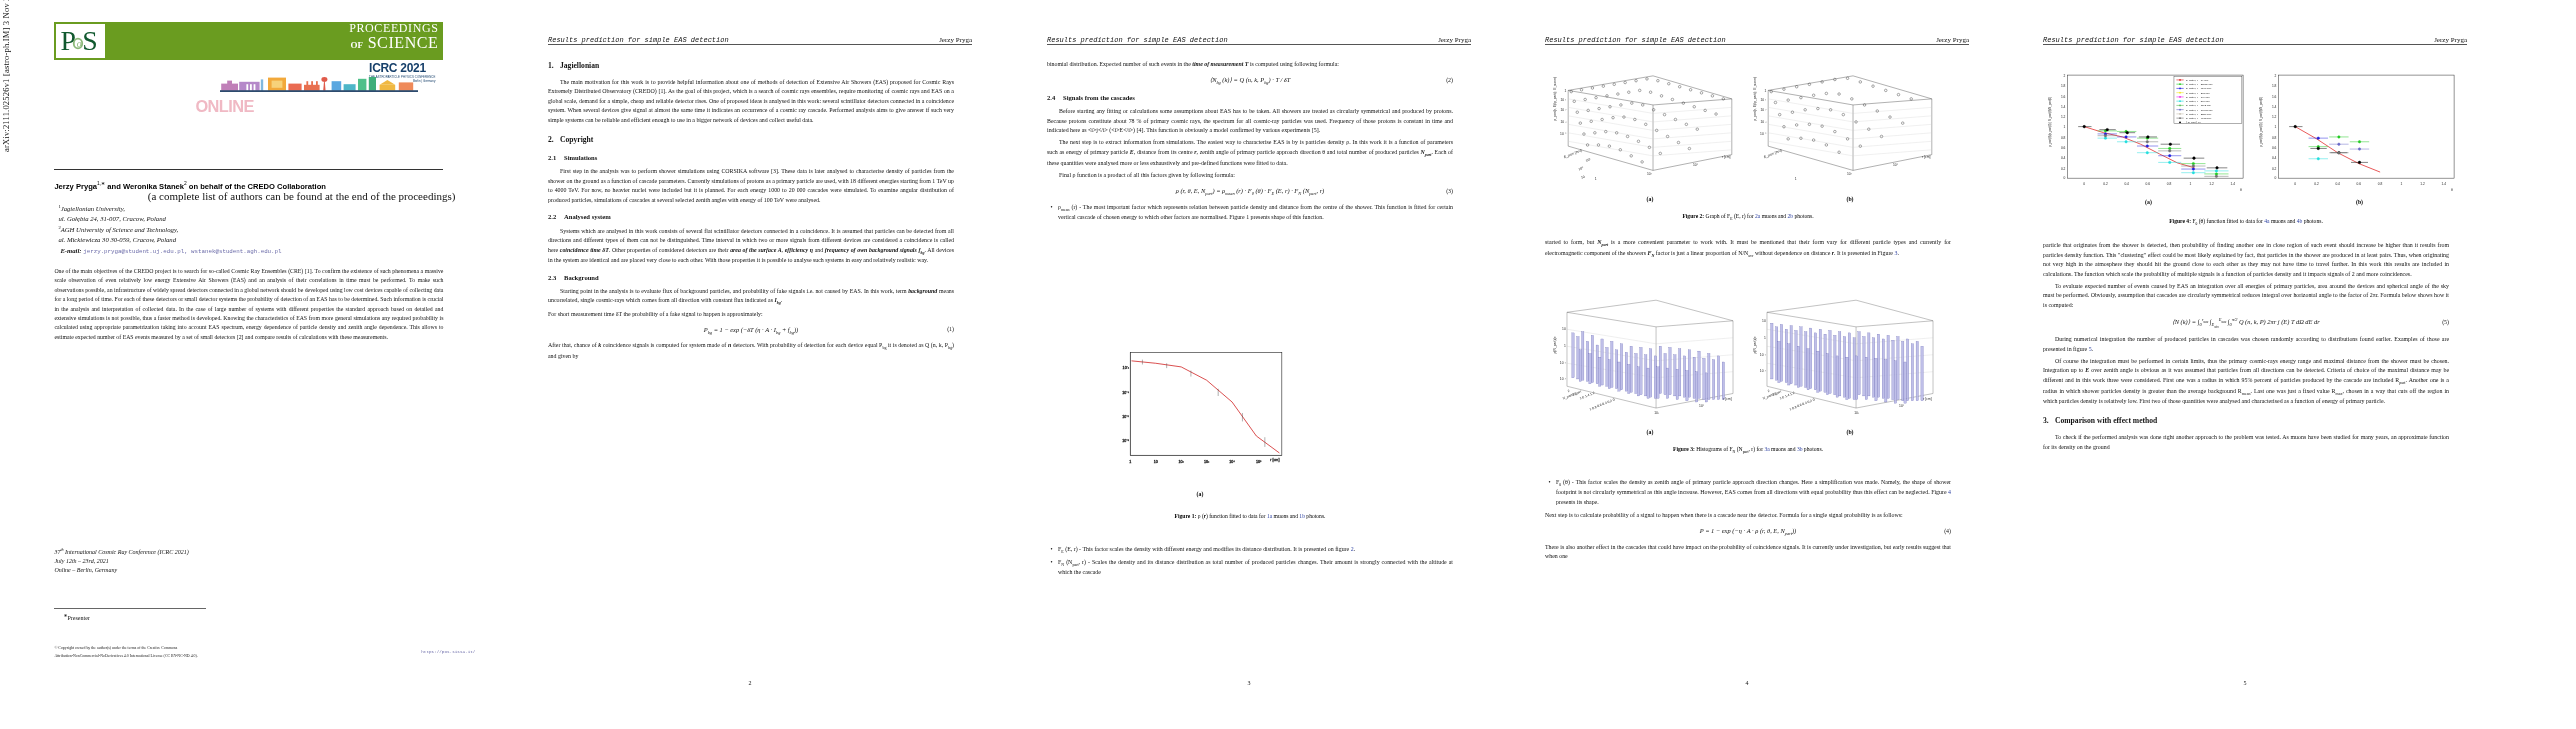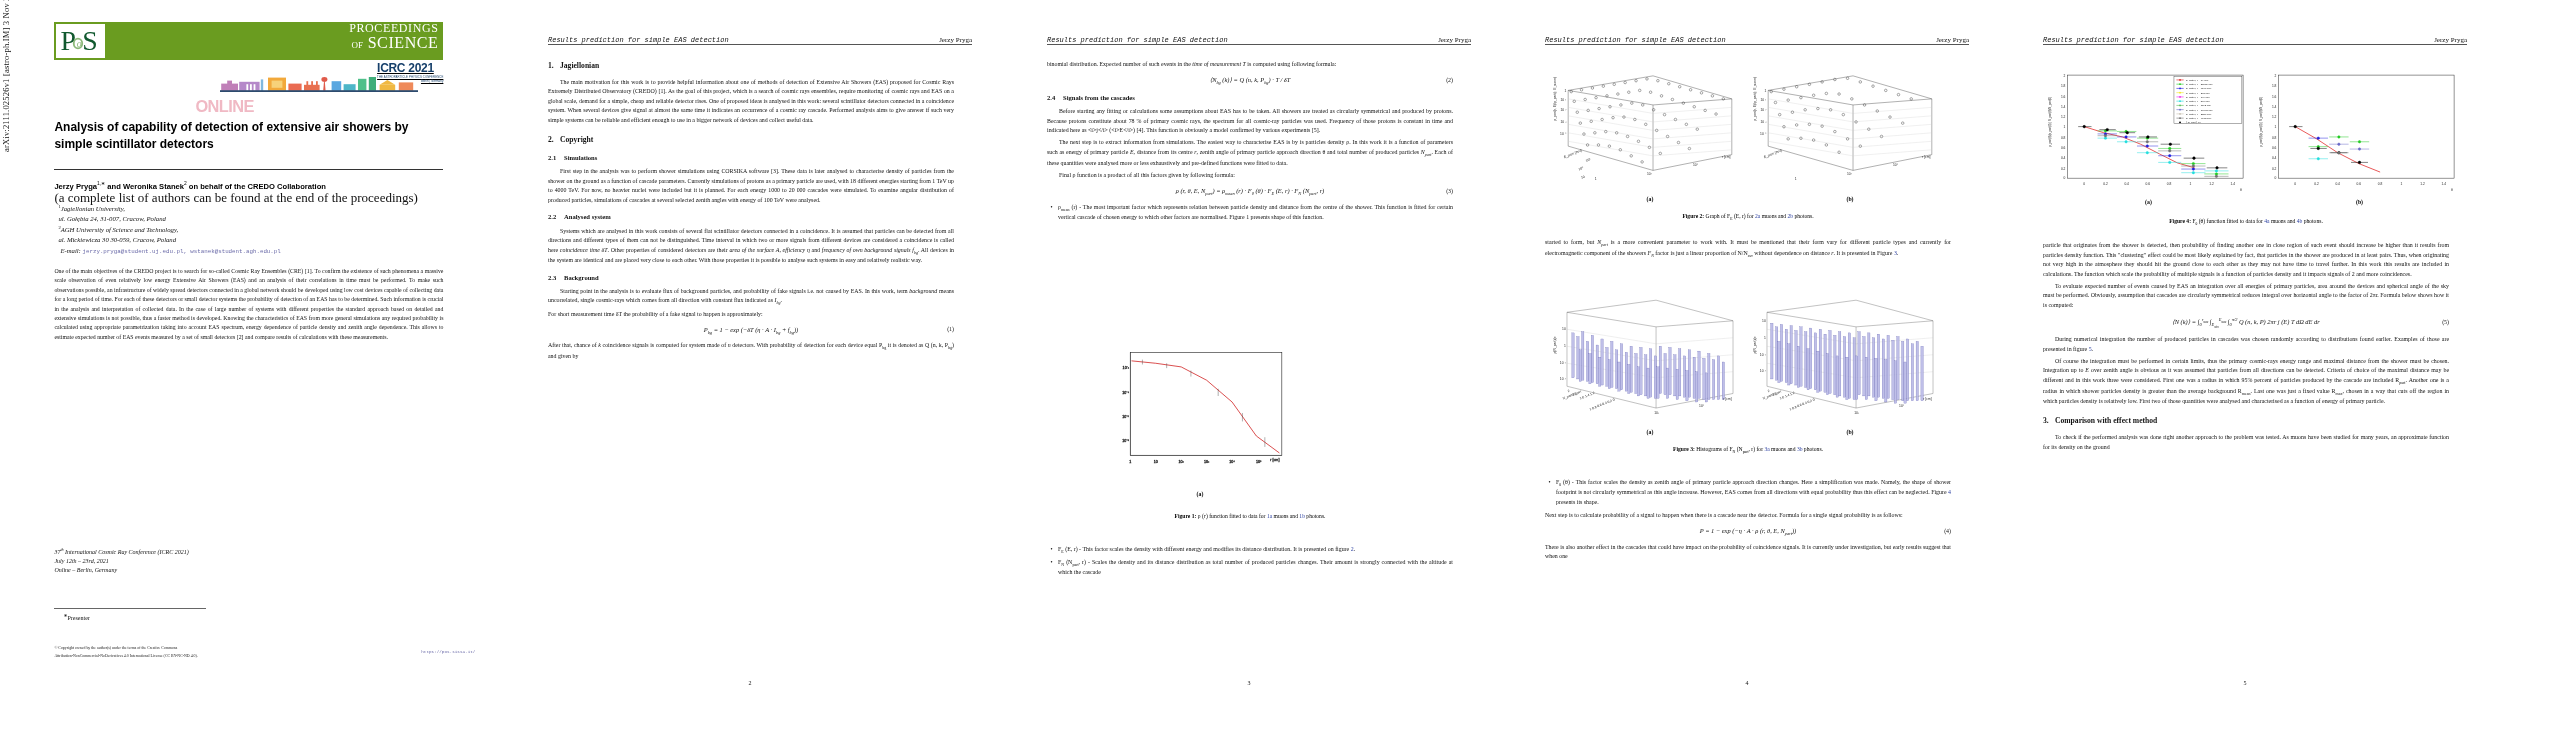--- a/index.html
+++ b/index.html
@@ -32,35 +32,35 @@
   .poslogo svg{display:block;}
   .posright{position:absolute;right:4.9px;top:1.2px;text-align:right;color:#fff;
     font-family:"Liberation Serif",serif;line-height:.98;}
   .posright .l1{font-size:12px;letter-spacing:0.6px;}
   .posright .l2{font-size:16px;letter-spacing:0.6px;}
   .posright .l2 em{font-size:9px;font-style:normal;letter-spacing:0;}
 
   .icrcband{position:absolute;left:182px;top:61px;width:248px;height:32px;}
   .online-word{position:absolute;left:0;top:0;font-family:"Liberation Sans",sans-serif;
     font-weight:bold;font-size:16.4px;color:#f0b9c4;letter-spacing:-0.6px;margin-top:36px;}
-  .icrc-box{position:absolute;right:0;top:0;text-align:left;text-decoration:underline;}
+  .icrc-box{position:absolute;right:8px;top:0;text-align:left;}
   .icrc-box .t1{font-family:"Liberation Sans",sans-serif;font-weight:bold;font-size:12px;color:#17406b;letter-spacing:-0.3px;}
   .icrc-box .t2{font-family:"Liberation Sans",sans-serif;font-size:2.8px;color:#17406b;letter-spacing:0.1px;}
   .icrc-box .t3{font-family:"Liberation Sans",sans-serif;font-size:3px;color:#17406b;text-align:right;}
   .skyline{position:absolute;left:24px;top:13.4px;width:200px;height:18px;}
 
   
   .ptitle{position:absolute;left:41px;top:119px;width:389px;
     font-family:"Liberation Sans",sans-serif;font-weight:bold;font-size:12px;
     line-height:1.45;color:#000;}
   .trule{position:absolute;left:41px;top:169px;width:389px;border-top:0.6px solid #333;}
   .authors{position:absolute;left:41px;top:180px;width:401px;
     font-family:"Liberation Sans",sans-serif;font-weight:bold;font-size:7.6px;color:#000;}
   .authors sup{font-weight:normal;font-size:4.9px;}
-  .authnote{position:absolute;left:41px;top:190px;width:401px;font-size:13px;color:#111;}
+  .authnote{position:absolute;left:41px;top:190px;width:401px;font-size:11px;color:#111;text-align:right;}
   .affil{position:absolute;left:45px;width:401px;font-style:italic;font-size:6.7px;color:#111;line-height:1.5;}
   .affil sup{font-style:normal;font-size:4.6px;}
   .email{position:absolute;left:47px;font-size:6.7px;color:#111;}
   .email i{font-style:italic;}
   .email code{font-family:"Liberation Mono",monospace;font-size:5.8px;color:#6a6aa8;}
 
   .abstract{position:absolute;left:41px;width:389px;font-size:5.8px;line-height:1.62;
     color:#111;text-align:justify;}
 
   .conf{position:absolute;left:41px;width:389px;font-style:italic;font-size:6px;line-height:1.5;color:#111;}
@@ -80,21 +80,21 @@
   .para{margin:0 0 2.4px 0;text-indent:12px;}
   .para.noind{text-indent:0;}
   .eqrow{display:flex;align-items:center;justify-content:center;margin:5.5px 0;position:relative;}
   .eq{font-style:italic;font-size:6.4px;}
   .eqn{position:absolute;right:0;font-style:normal;font-size:5.9px;}
   .bullets{margin:3.6px 0 3.6px 0;padding:0;list-style:none;}
   .bullets li{position:relative;padding-left:11px;margin-bottom:2.4px;text-align:justify;}
   .bullets li:before{content:"\2022";position:absolute;left:3.6px;}
   .lnk{color:#2b3fa0;}
   .pgnum{position:absolute;left:0;right:0;text-align:center;font-size:6px;color:#111;}
-  i,em{font-style:italic;}
+  i,em{font-style:italic;font-weight:bold;}
   sub{font-size:.68em;}
   sup{font-size:.68em;}
 
   .figcap{font-size:5.6px;text-align:center;margin-top:3.6px;}
   .figcap b{font-weight:bold;}
   .sublab{font-weight:bold;font-size:5.8px;text-align:center;}
 
   .figbox{position:absolute;}
 </style>
 </head>
@@ -149,21 +149,20 @@
         <rect x="206" y="17" width="20" height="11" fill="#4db6c8"></rect>
         <rect x="230" y="8" width="14" height="20" fill="#4fc08a"></rect>
         <rect x="248" y="5" width="12" height="23" fill="#3fae7a"></rect>
         <rect x="266" y="18" width="26" height="10" fill="#f0b842"></rect>
           <path d="M266 18 L279 10 L292 18 Z" fill="#f0b842"></path>
         <rect x="298" y="14" width="24" height="14" fill="#ef8a5a"></rect>
         <rect x="0" y="27" width="330" height="3" fill="#2d4b6e"></rect>
       </svg>
     </div>
 
-    <div class="ptitle">Analysis of capability of detection of extensive air showers by simple scintillator detectors</div>
     <div class="trule"></div>
 
     <div class="authors">Jerzy Pryga<sup>1,∗</sup> and Weronika Stanek<sup>2</sup> on behalf of the CREDO Collaboration</div>
     <div class="authnote">(a complete list of authors can be found at the end of the proceedings)</div>
 
     <div class="affil" style="top:204px"><sup>1</sup>Jagiellonian University,</div>
     <div class="affil" style="top:214px">ul. Gołębia 24, 31-007, Cracow, Poland</div>
     <div class="affil" style="top:225px"><sup>2</sup>AGH University of Science and Technology,</div>
     <div class="affil" style="top:235px">al. Mickiewicza 30 30-059, Cracow, Poland</div>
 

